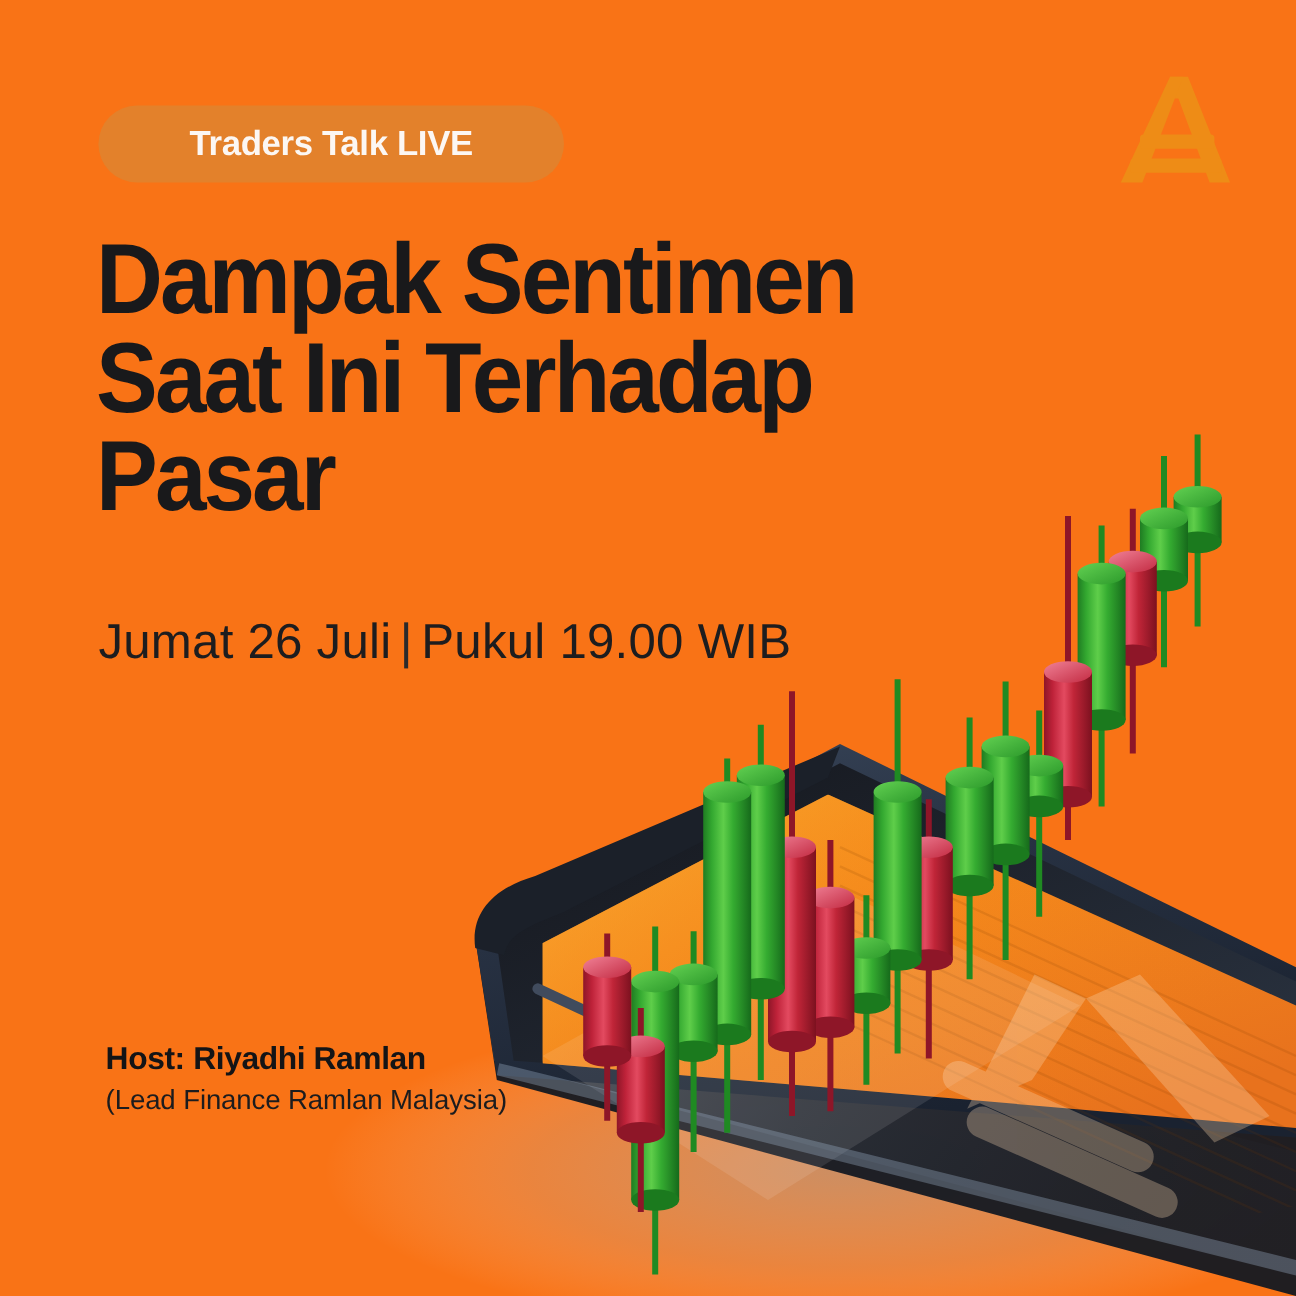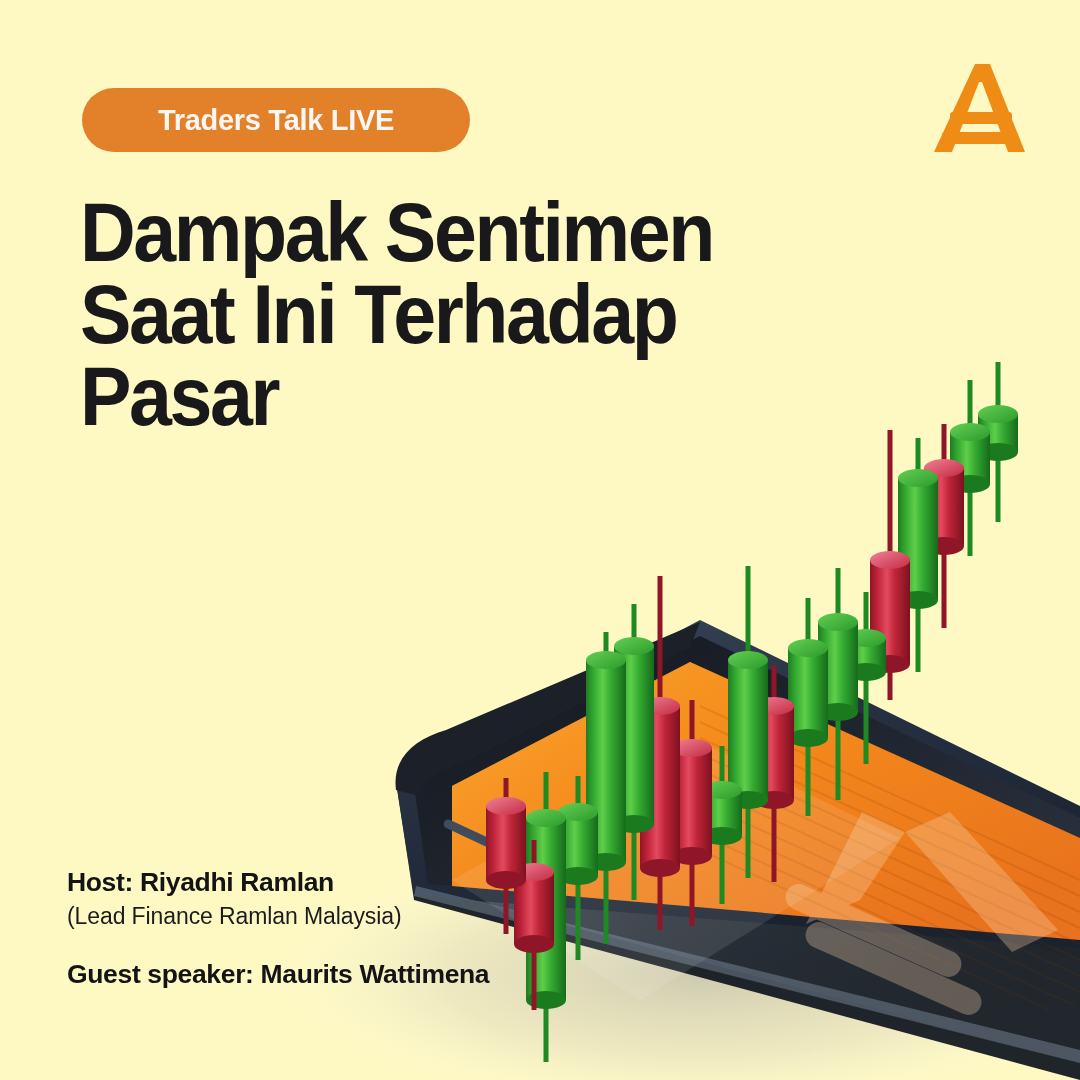--- a/index.html
+++ b/index.html
@@ -2,21 +2,21 @@
 <html><head>
 <meta charset="utf-8">
 <style>
   html,body{margin:0;padding:0;}
   body{
     width:1080px;height:1080px;overflow:hidden;
     background:#FAF5F1;
     font-family:"Liberation Sans", sans-serif;
     position:relative;
   }
-  #canvas{position:absolute;inset:0;width:1080px;height:1080px;overflow:hidden;background:#fef9c3;}
+  #canvas{position:absolute;inset:0;width:1080px;height:1080px;overflow:hidden;background:#f97316;}
 
   
   .badge{
     position:absolute;left:82px;top:88px;
     height:64px;min-width:388px;box-sizing:border-box;
     background:#E3812B;border-radius:34px;
     display:flex;align-items:center;justify-content:center;
     padding:0 46px;
   }
   .badge-label{
@@ -42,21 +42,21 @@
 
   
   .dateline{
     position:absolute;left:82px;top:511px;
     color:#1D1D1F;font-size:41px;font-weight:normal;
     letter-spacing:0.2px;white-space:nowrap;
   }
   .dateline .sep{color:#2A2A2C;padding:0 7px;font-weight:300;}
 
   
-  .speakers{position:absolute;left:67px;top:866px;width:470px;z-index:40;}
+  .speakers{position:absolute;left:88px;top:866px;width:470px;z-index:40;}
   .sp-block{margin-bottom:26px;}
   .sp-name{
     color:#141416;font-size:26.5px;font-weight:bold;
     letter-spacing:-0.35px;white-space:nowrap;line-height:1.22;
   }
   .sp-role{
     color:#1C1C1E;font-size:23px;font-weight:normal;
     letter-spacing:-0.1px;white-space:nowrap;line-height:1.3;margin-top:4px;
   }
 
@@ -305,24 +305,26 @@
       <rect x="14" y="72" width="76" height="12" rx="3"></rect>
     </g>
   </svg>
 
   <div class="headline">
     <span class="ln">Dampak Sentimen</span>
     <span class="ln">Saat Ini Terhadap</span>
     <span class="ln">Pasar</span>
   </div>
 
+  <div class="dateline">
+    <span>Jumat 26 Juli</span><span class="sep">|</span><span>Pukul 19.00 WIB</span>
+  </div>
 
   <div class="speakers">
     <div class="sp-block">
       <div class="sp-name">Host: Riyadhi Ramlan</div>
       <div class="sp-role">(Lead Finance Ramlan Malaysia)</div>
     </div>
     <div class="sp-block">
-      <div class="sp-name">Guest speaker: Maurits Wattimena</div>
     </div>
   </div>
 
 </div>
 
 </body></html>

